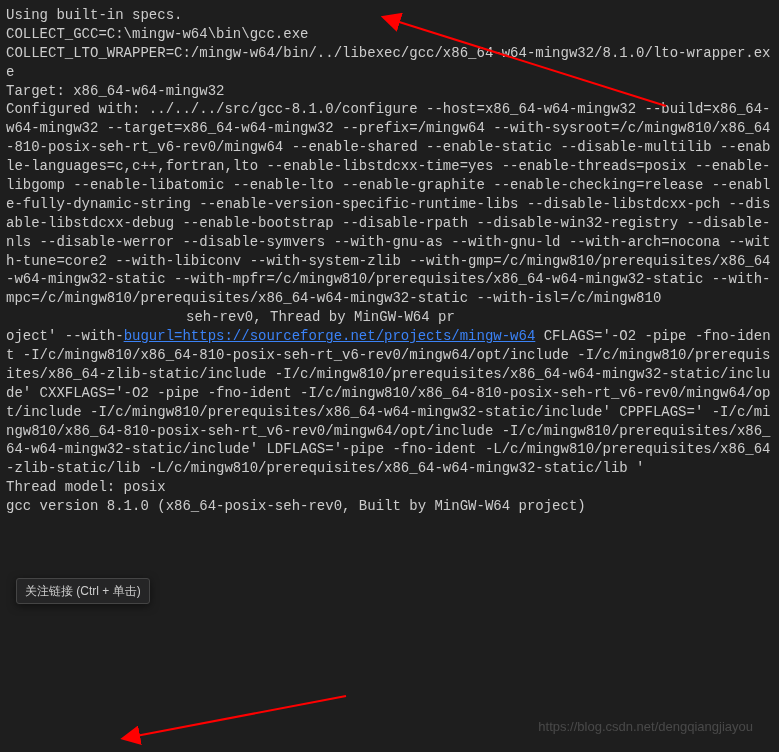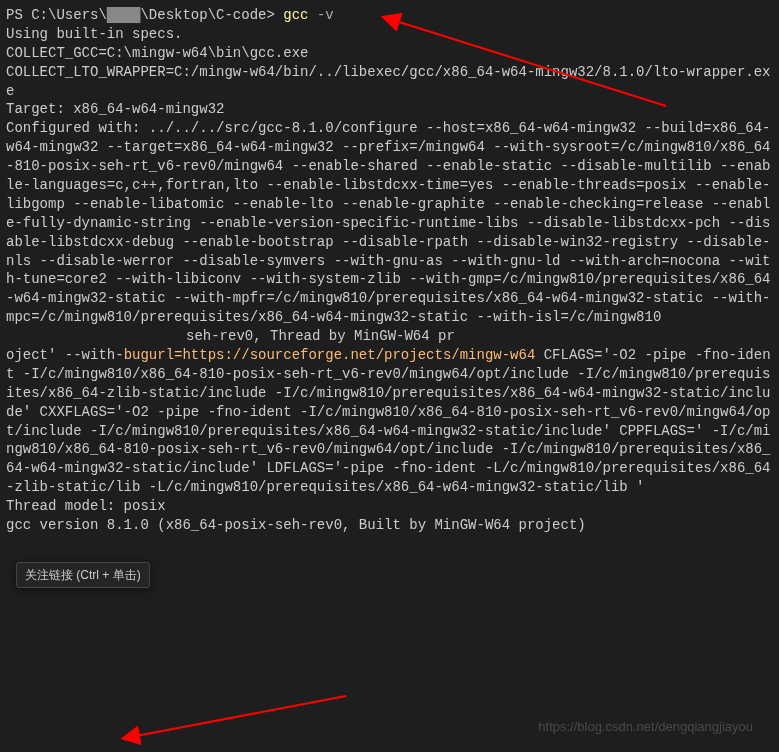--- a/index.html
+++ b/index.html
@@ -40,32 +40,34 @@
     }
     .arg {
       color: #aaaaaa;
     }
     .output {
       color: #cccccc;
       white-space: pre-wrap;
       word-break: break-all;
     }
     .link {
-      color: #fdba74;
+      color: #3b82f6;
+      text-decoration: underline;
     }
     .tooltip {
       position: absolute;
       background: #252526;
       border: 1px solid #454545;
       color: #cccccc;
       padding: 4px 8px;
       font-size: 12px;
       font-family: -apple-system, 'Segoe UI', sans-serif;
       border-radius: 3px;
       box-shadow: 0 2px 8px rgba(0,0,0,0.5);
+      margin-top: 16px;
     }
     .watermark {
       position: absolute;
       bottom: 10px;
       right: 20px;
       color: rgba(200,200,200,0.25);
       font-family: sans-serif;
       font-size: 13px;
       pointer-events: none;
     }
@@ -76,23 +78,20 @@
     pre {
       font-family: inherit;
       white-space: pre-wrap;
       word-break: break-all;
     }
   </style>
 </head>
 <body>
 
 <div class="terminal">
-  <div class="prompt-line">
-    <span>PS </span><span class="path">C:\Users\</span><span class="redacted">████</span><span class="path">\Desktop\C-code&gt;</span> <span class="cmd">gcc</span><span class="arg"> -v</span>
-  </div>
 
   <pre class="output">Using built-in specs.
 COLLECT_GCC=C:\mingw-w64\bin\gcc.exe
 COLLECT_LTO_WRAPPER=C:/mingw-w64/bin/../libexec/gcc/x86_64-w64-mingw32/8.1.0/lto-wrapper.exe
 Target: x86_64-w64-mingw32
 Configured with: ../../../src/gcc-8.1.0/configure --host=x86_64-w64-mingw32 --build=x86_64-w64-mingw32 --target=x86_64-w64-mingw32 --prefix=/mingw64 --with-sysroot=/c/mingw810/x86_64-810-posix-seh-rt_v6-rev0/mingw64 --enable-shared --enable-static --disable-multilib --enable-languages=c,c++,fortran,lto --enable-libstdcxx-time=yes --enable-threads=posix --enable-libgomp --enable-libatomic --enable-lto --enable-graphite --enable-checking=release --enable-fully-dynamic-string --enable-version-specific-runtime-libs --disable-libstdcxx-pch --disable-libstdcxx-debug --enable-bootstrap --disable-rpath --disable-win32-registry --disable-nls --disable-werror --disable-symvers --with-gnu-as --with-gnu-ld --with-arch=nocona --with-tune=core2 --with-libiconv --with-system-zlib --with-gmp=/c/mingw810/prerequisites/x86_64-w64-mingw32-static --with-mpfr=/c/mingw810/prerequisites/x86_64-w64-mingw32-static --with-mpc=/c/mingw810/prerequisites/x86_64-w64-mingw32-static --with-isl=/c/mingw810</pre>
   <pre class="output" style="padding-left: 180px;">seh-rev0, Thread by MinGW-W64 pr</pre>
   <pre class="output"><span>oject' --with-</span><span class="link">bugurl=https://sourceforge.net/projects/mingw-w64</span><span> CFLAGS='-O2 -pipe -fno-ident -I/c/mingw810/x86_64-810-posix-seh-rt_v6-rev0/mingw64/opt/include -I/c/mingw810/prerequisites/x86_64-zlib-static/include -I/c/mingw810/prerequisites/x86_64-w64-mingw32-static/include' CXXFLAGS='-O2 -pipe -fno-ident -I/c/mingw810/x86_64-810-posix-seh-rt_v6-rev0/mingw64/opt/include -I/c/mingw810/prerequisites/x86_64-w64-mingw32-static/include' CPPFLAGS=' -I/c/mingw810/x86_64-810-posix-seh-rt_v6-rev0/mingw64/opt/include -I/c/mingw810/prerequisites/x86_64-w64-mingw32-static/include' LDFLAGS='-pipe -fno-ident -L/c/mingw810/prerequisites/x86_64-zlib-static/lib -L/c/mingw810/prerequisites/x86_64-w64-mingw32-static/lib '
 Thread model: posix
 gcc version 8.1.0 (x86_64-posix-seh-rev0, Built by MinGW-W64 project)</span></pre>

